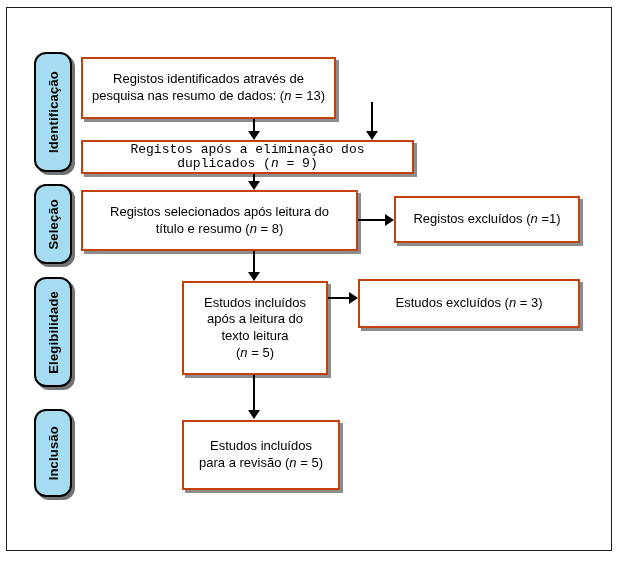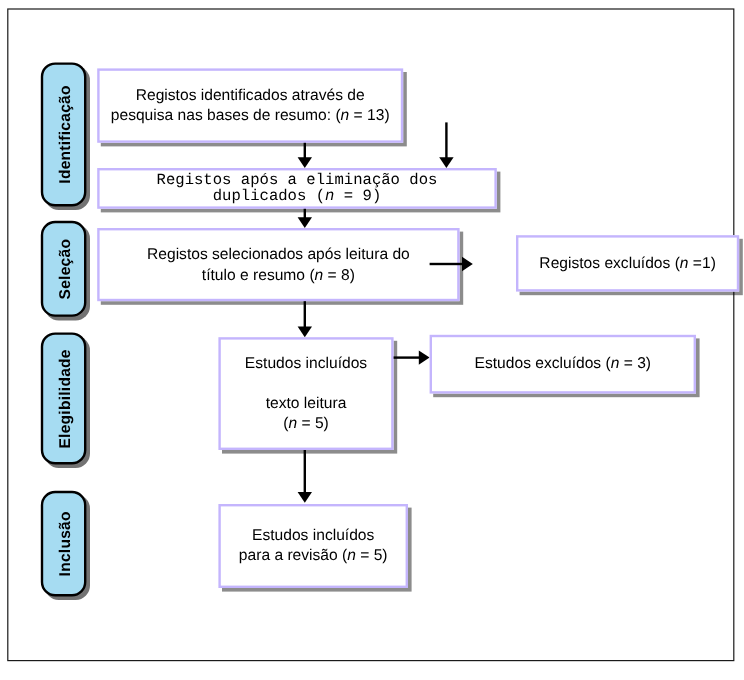--- a/index.html
+++ b/index.html
@@ -53,21 +53,21 @@
     letter-spacing: 0.2px;
     line-height: 1;
     white-space: nowrap;
     color: #000000;
   }
 
   
   .box {
     position: absolute;
     background: #ffffff;
-    border: 2px solid #c4b5fd;
+    border: 2px solid #c2410c;
     box-sizing: border-box;
     box-shadow: 3px 3px 0 rgba(0,0,0,0.45);
     display: flex;
     align-items: center;
     justify-content: center;
     text-align: center;
   }
   .box .btext {
     font-size: 13px;
     line-height: 1.28;
@@ -129,63 +129,63 @@
     <span class="vtext">Elegibilidade</span>
   </div>
 
   <div class="stage" style="left:34px; top:409px; width:38px; height:88px;">
     <span class="vtext">Inclusão</span>
   </div>
 
   <div class="box" style="left:81px; top:57px; width:255px; height:62px;">
     <div class="btext">
       <span>Registos identificados através de</span><br>
-      <span>pesquisa nas bases de resumo: (</span><i>n</i><span> = 13)</span>
+      <span>pesquisa nas resumo de dados: (</span><i>n</i><span> = 13)</span>
     </div>
   </div>
 
 
   <div class="vline" style="left:253px; top:119px; width:2px; height:15px;"></div>
   <div class="arrow-down" style="left:248px; top:131px;"></div>
 
   <div class="vline" style="left:371px; top:102px; width:2px; height:32px;"></div>
   <div class="arrow-down" style="left:366px; top:131px;"></div>
 
   <div class="box tight" style="left:81px; top:140px; width:333px; height:34px;">
     <div class="btext">
       <span>Registos após a eliminação dos duplicados (</span><i>n</i><span> = 9)</span>
     </div>
   </div>
 
   <div class="vline" style="left:253px; top:174px; width:2px; height:10px;"></div>
   <div class="arrow-down" style="left:248px; top:181px;"></div>
 
-  <div class="box" style="left:81px; top:190px; width:302px; height:61px;">
+  <div class="box" style="left:81px; top:190px; width:277px; height:61px;">
     <div class="btext">
       <span>Registos selecionados após leitura do</span><br>
       <span>título e resumo (</span><i>n</i><span> = 8)</span>
     </div>
   </div>
 
   <div class="hline" style="left:358px; top:219px; width:30px; height:2px;"></div>
   <div class="arrow-right" style="left:385px; top:214px;"></div>
 
-  <div class="box" style="left:394px; top:196px; width:186px; height:47px;margin-left:36px;">
+  <div class="box" style="left:394px; top:196px; width:186px; height:47px;">
     <div class="btext">
       <span>Registos excluídos (</span><i>n</i><span> =1)</span>
     </div>
   </div>
 
   <div class="vline" style="left:253px; top:251px; width:2px; height:24px;"></div>
   <div class="arrow-down" style="left:248px; top:272px;"></div>
 
   <div class="box" style="left:182px; top:281px; width:146px; height:94px;">
     <div class="btext">
       <span>Estudos incluídos</span><br>
-      <br>
+      <span>após a leitura do</span><br>
       <span>texto leitura</span><br>
       <span>(</span><i>n</i><span> = 5)</span>
     </div>
   </div>
 
   <div class="hline" style="left:328px; top:297px; width:24px; height:2px;"></div>
   <div class="arrow-right" style="left:349px; top:292px;"></div>
 
   <div class="box" style="left:358px; top:279px; width:222px; height:49px;">
     <div class="btext">

